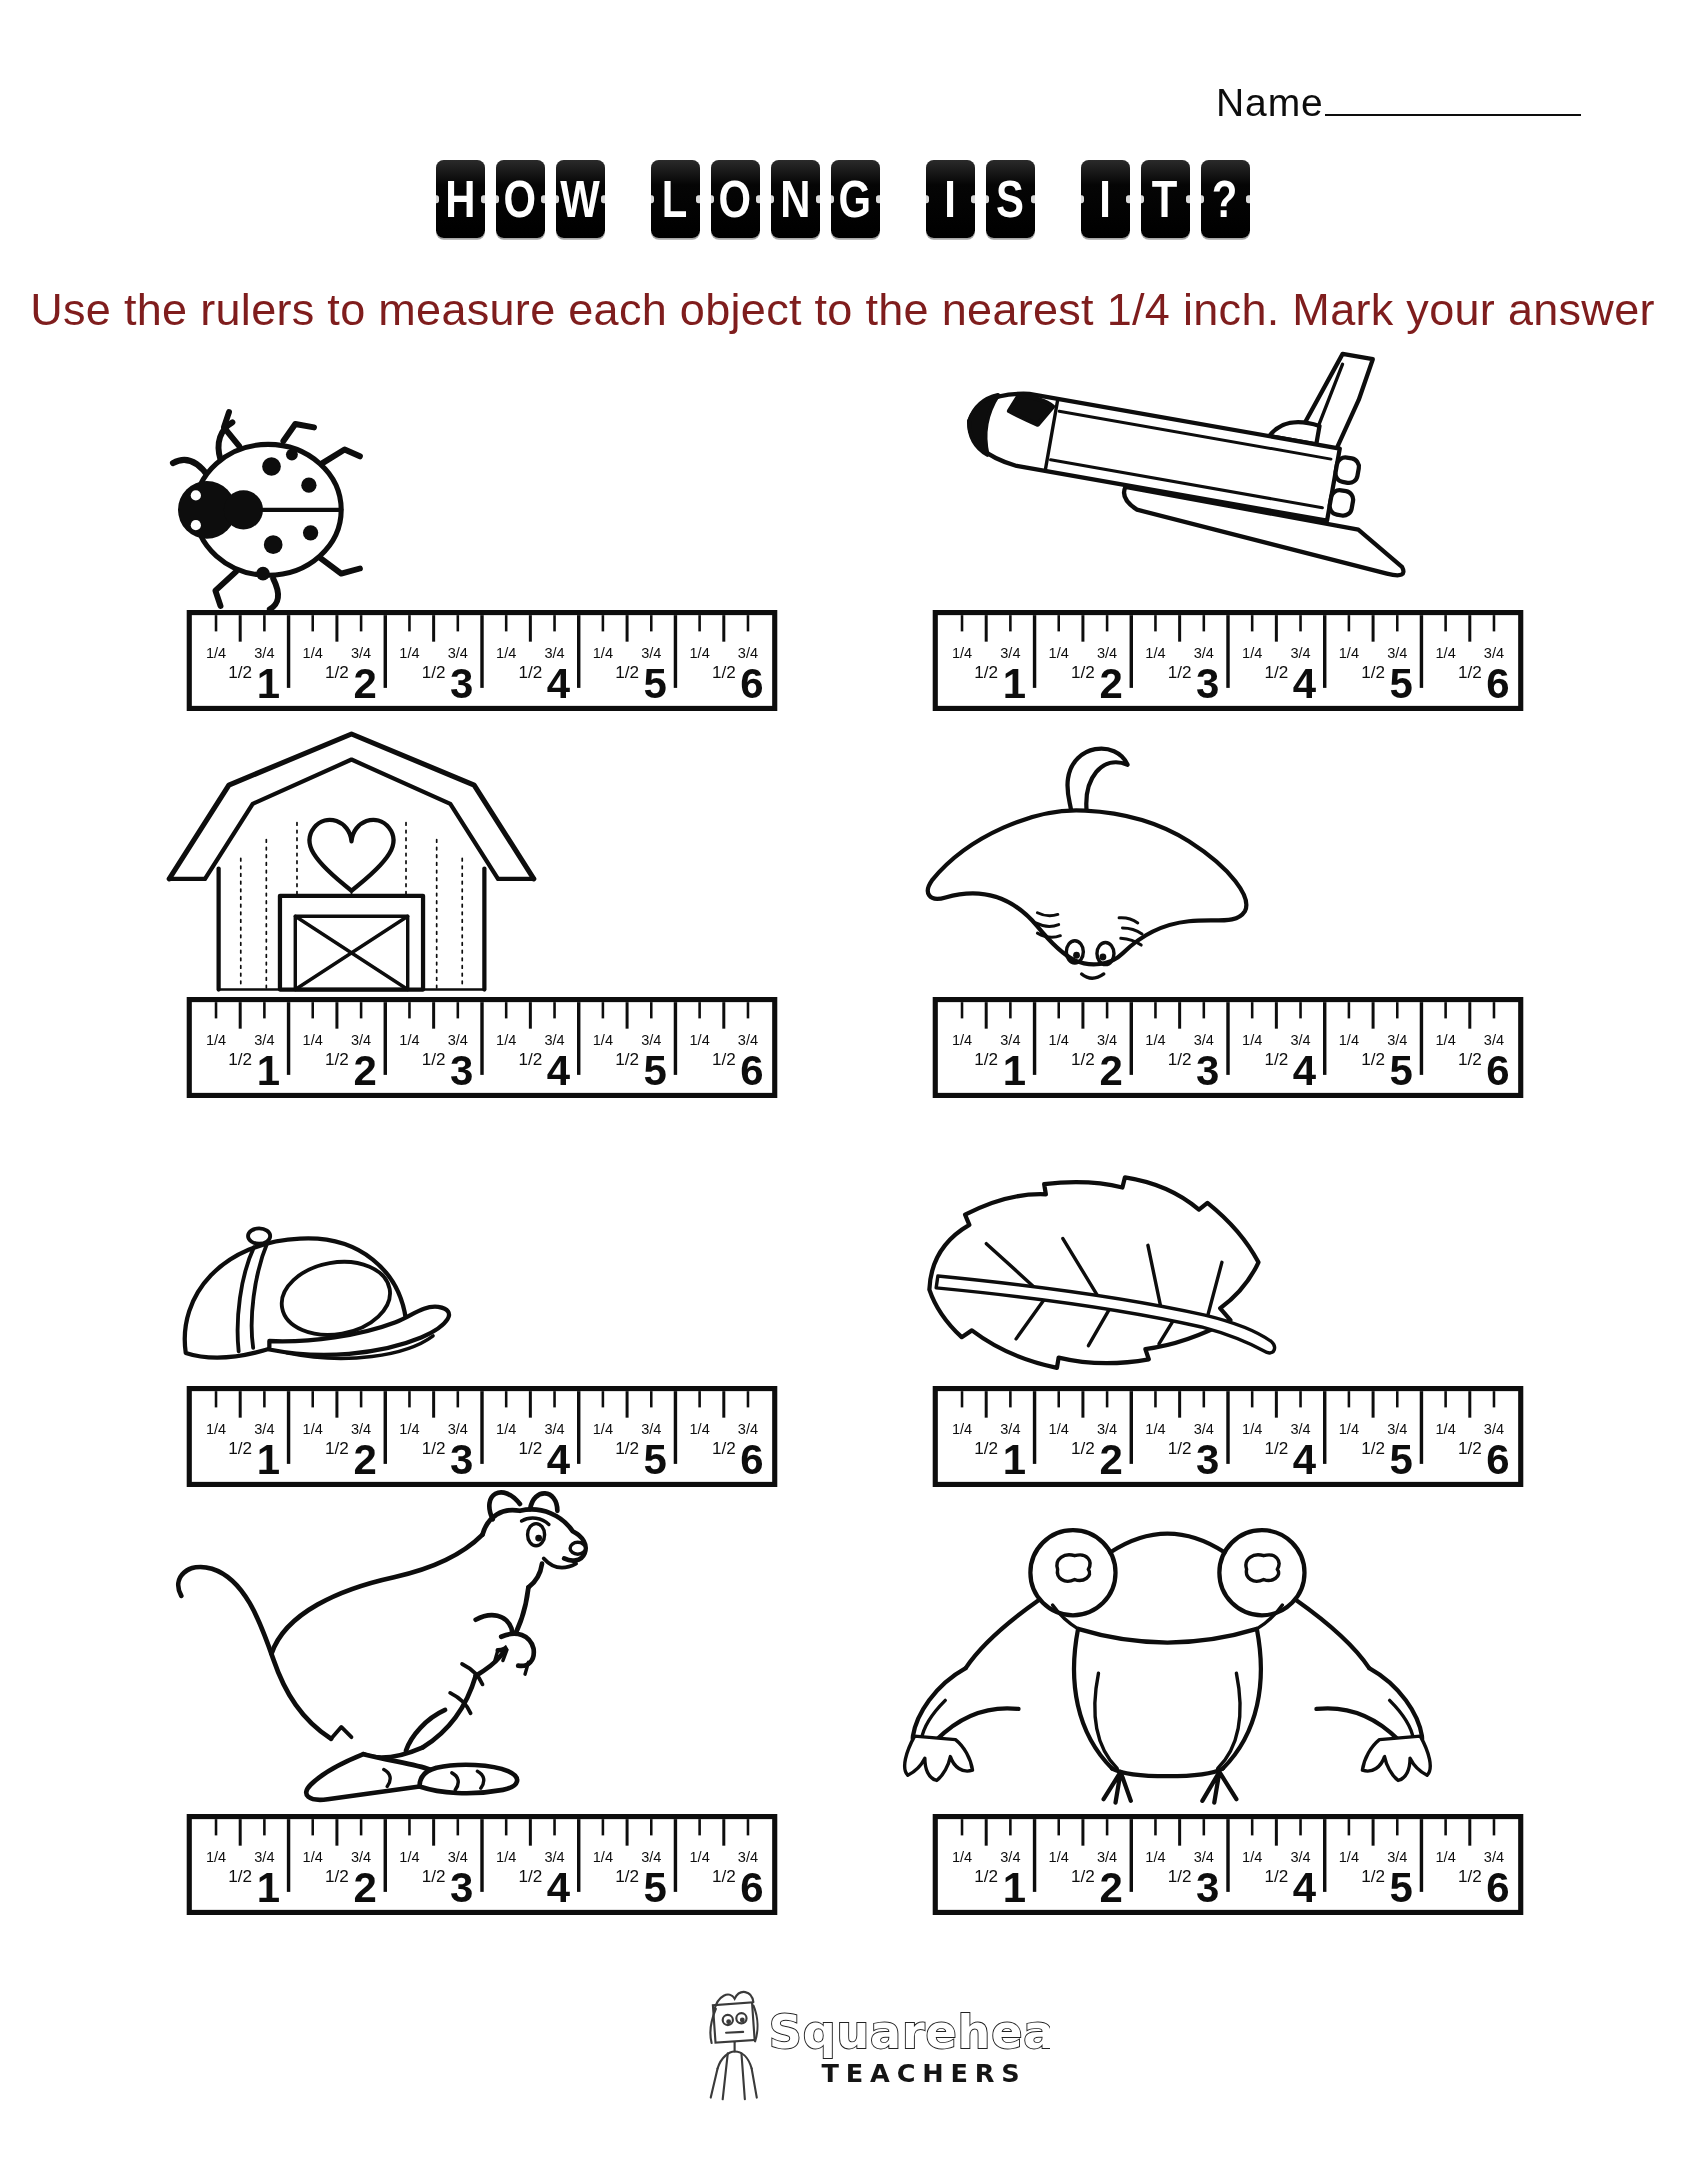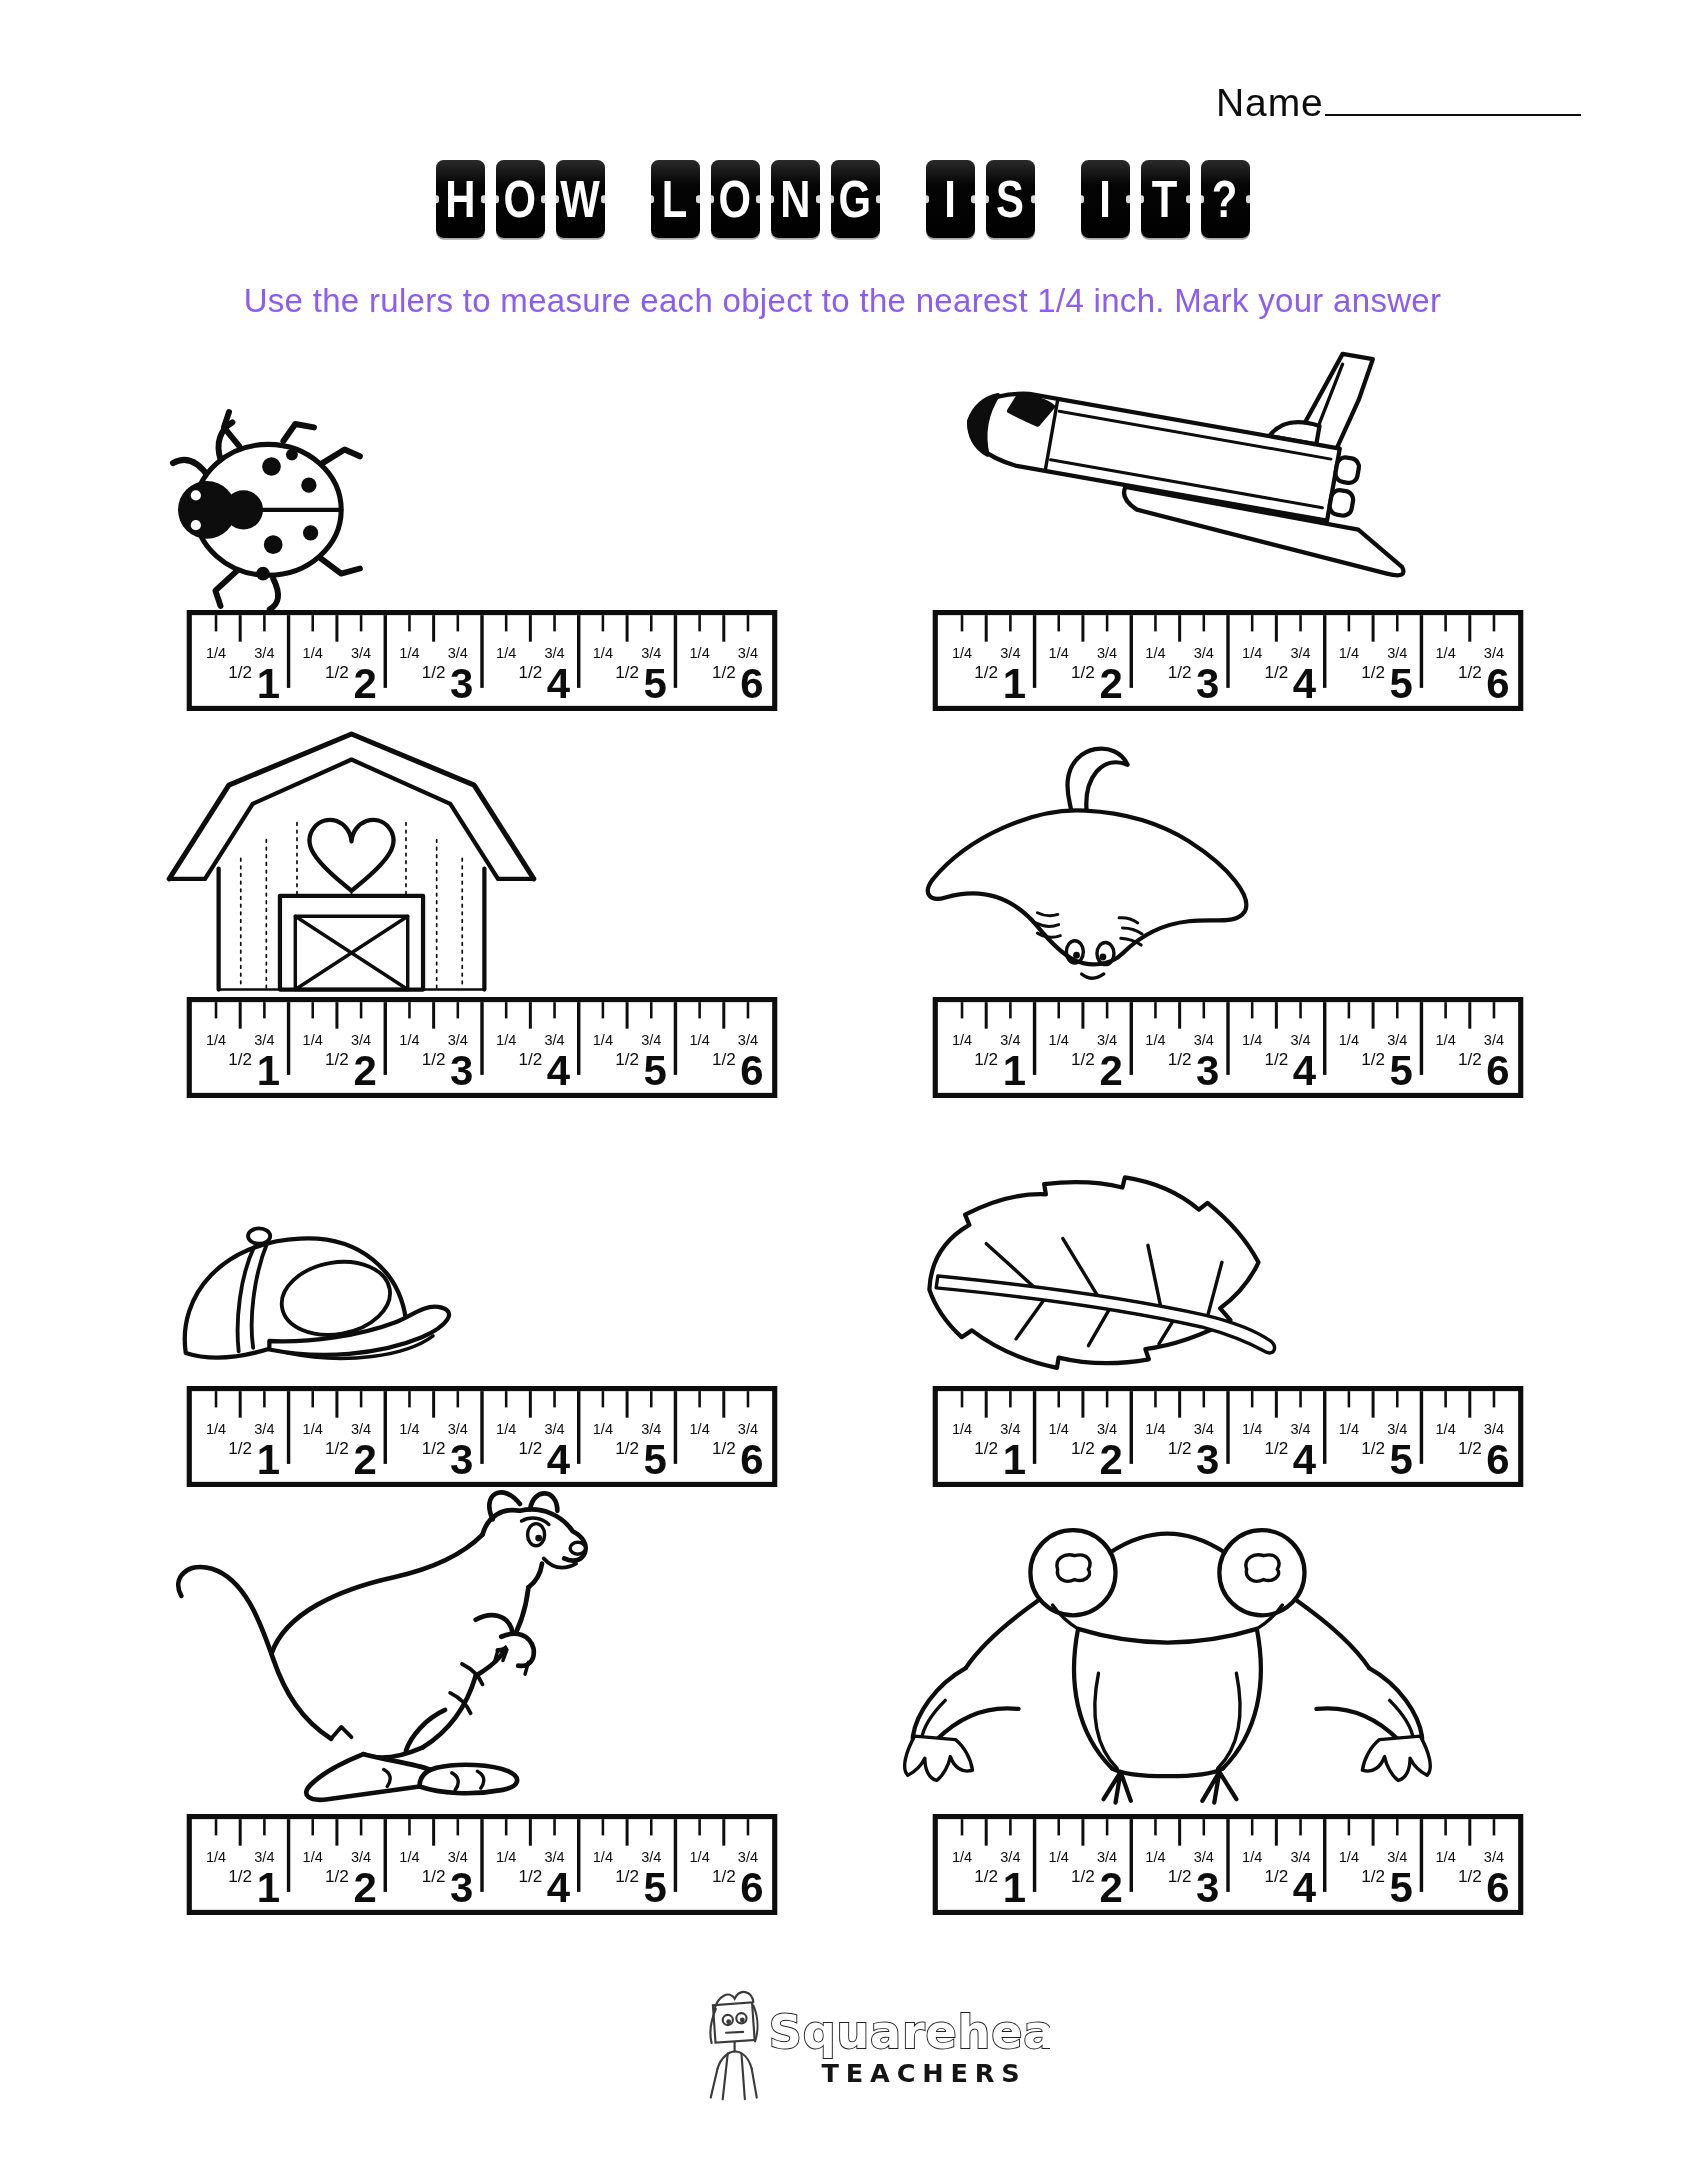--- a/index.html
+++ b/index.html
@@ -18,22 +18,22 @@
         border-radius:7.7px;display:flex;align-items:center;justify-content:center;
         color:#fff;font-weight:800;font-size:51px;box-shadow:0 1.7px 0 rgba(0,0,0,.35);}
   .tile>span{display:inline-block;transform:scaleX(.82);}
   .tile::before,.tile::after{content:"";position:absolute;top:50%;width:4.3px;height:7.7px;
         background:#fff;transform:translateY(-50%);opacity:.85;}
   .tile::before{left:-0.9px;border-radius:0 2.6px 2.6px 0;}
   .tile::after{right:-0.9px;border-radius:2.6px 0 0 2.6px;}
   .word-gap{width:24px;}
 
   
-  .instructions{top:278px;left:0;width:100%;text-align:center;font-size:33px;line-height:1.42;
-                letter-spacing:0.3px;color:#8b5cf6;}
+  .instructions{top:278px;left:0;width:100%;text-align:center;font-size:45px;line-height:1.42;
+                letter-spacing:0.3px;color:#7f1d1d;}
 
   
   svg.art{position:absolute;overflow:visible;}
   svg.art *{vector-effect:none;}
 
   
   .ruler{position:absolute;width:650px;height:101px;}
   .ruler svg{display:block;width:100%;height:100%;}
   .ruler text{font-family:"Liberation Sans",sans-serif;fill:#0d0d0d;}
 

